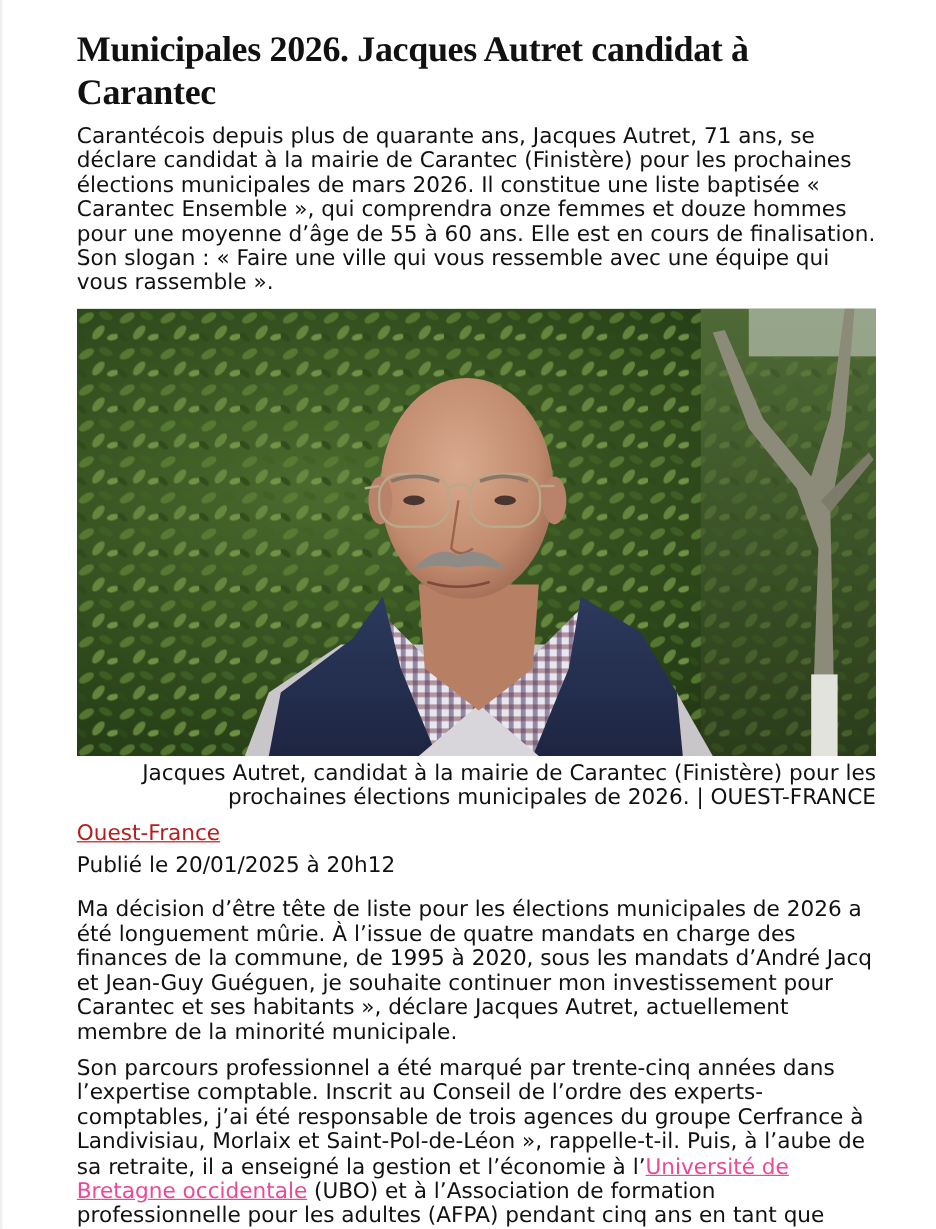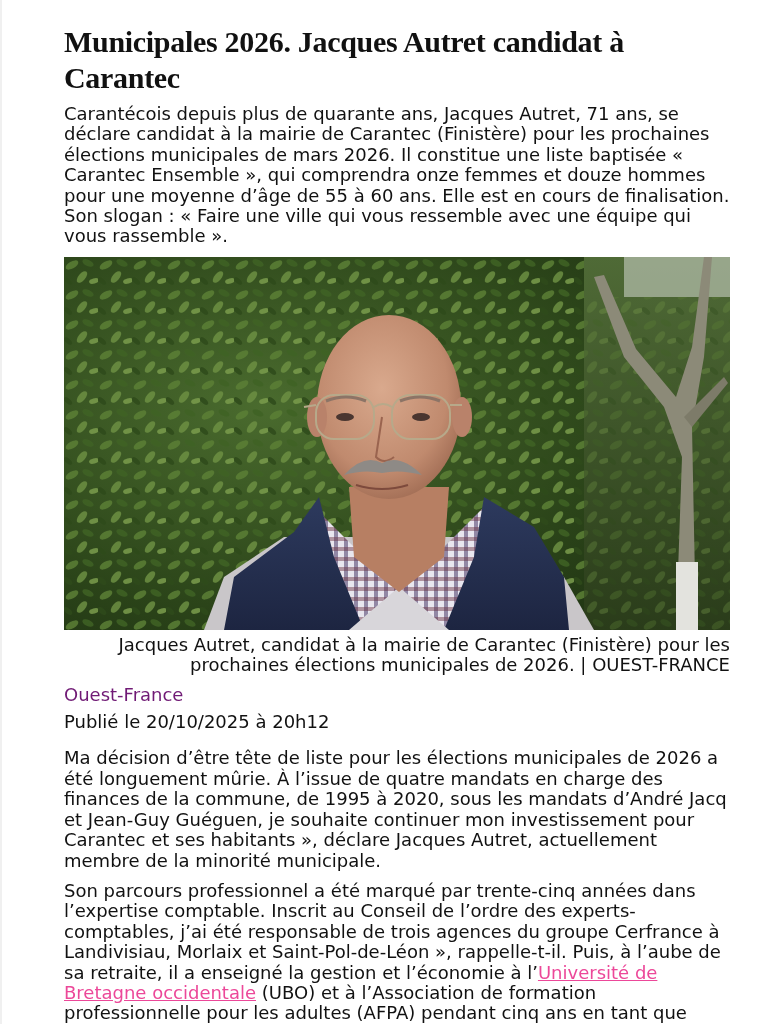--- a/index.html
+++ b/index.html
@@ -46,21 +46,22 @@
       position: relative;
       overflow: hidden;
       display: block;
     }
     .caption {
       margin-top: 5px;
       margin-bottom: 9px;
       text-align: right;
     }
     .source-link {
-      color: #701a75;
+      color: #b91c1c;
+      text-decoration: underline;
     }
     .source-line { margin-bottom: 7px; }
     .published { margin-bottom: 16px; }
     .body-p1 { margin-bottom: 10px; }
     a.inline-link {
       color: #ec4899;
       text-decoration: underline;
     }
   </style>
 </head>
@@ -155,18 +156,18 @@
       <path d="M292 228 Q318 236 344 228" stroke="#7d4a3c" stroke-width="2" fill="none"></path>
     </svg>
   </div>
 
   <p class="caption">Jacques Autret, candidat à la mairie de Carantec (Finistère) pour les prochaines élections municipales de 2026. | OUEST-FRANCE</p>
 
   <p class="source-line">
     <a class="source-link">Ouest-France</a>
   </p>
 
-  <p class="published">Publié le 20/10/2025 à 20h12</p>
+  <p class="published">Publié le 20/01/2025 à 20h12</p>
 
   <p class="body-p1"> Ma décision d’être tête de liste pour les élections municipales de 2026 a été longuement mûrie. À l’issue de quatre mandats en charge des finances de la commune, de 1995 à 2020, sous les mandats d’André Jacq et Jean-Guy Guéguen, je souhaite continuer mon investissement pour Carantec et ses habitants », déclare Jacques Autret, actuellement membre de la minorité municipale.</p>
 
   <p class="body-p2"><span>Son parcours professionnel a été marqué par trente-cinq années dans l’expertise comptable.  Inscrit au Conseil de l’ordre des experts-comptables, j’ai été responsable de trois agences du groupe Cerfrance à Landivisiau, Morlaix et Saint-Pol-de-Léon », rappelle-t-il. Puis, à l’aube de sa retraite, il a enseigné la gestion et l’économie à l’</span><a class="inline-link">Université de Bretagne occidentale</a><span> (UBO) et à l’Association de formation professionnelle pour les adultes (AFPA) pendant cinq ans en tant que vacataire.</span></p>
 </div>
 
 </body></html>

